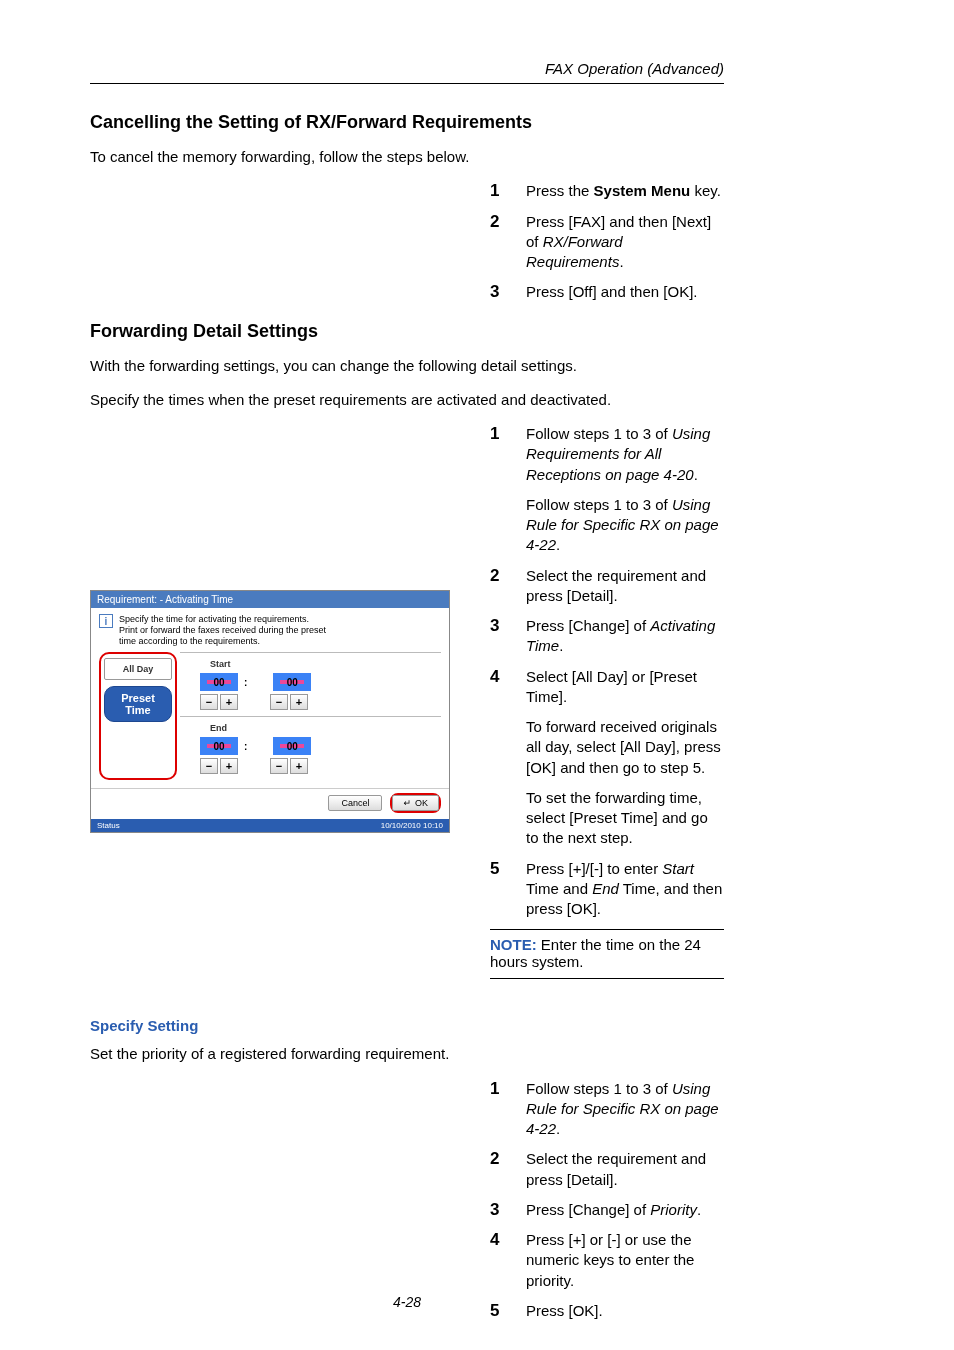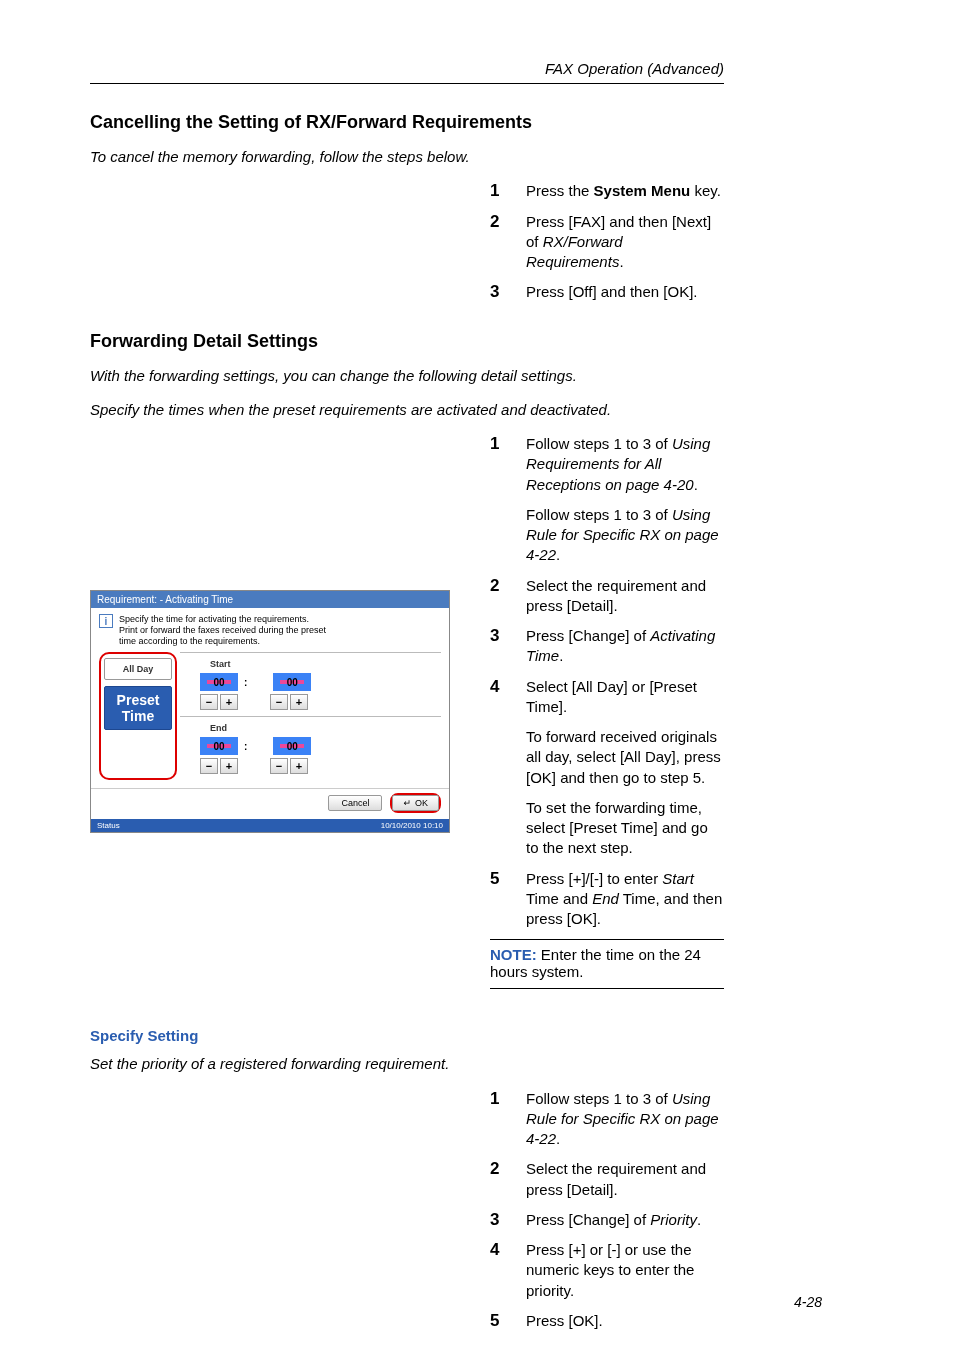--- a/index.html
+++ b/index.html
@@ -1,46 +1,46 @@
 <!DOCTYPE html>
 <html><head>
 <meta charset="utf-8">
 <style>
   * { box-sizing: border-box; margin: 0; padding: 0; }
   html, body { width: 954px; background: #fff; font-family: Arial, Helvetica, sans-serif; color: #000; }
   .page { width: 814px; height: 1350px; padding: 60px 90px 40px 90px; position: relative; }
   .header-right { text-align: right; font-style: italic; font-size: 15px; margin-bottom: 6px; }
   .header-rule { border: none; border-top: 1.5px solid #000; margin-bottom: 28px; }
   h2.sect { font-size: 18px; font-weight: bold; margin-bottom: 14px; }
-  p.body { font-size: 15px; line-height: 1.35; margin-bottom: 14px; font-style: italic; }
+  p.body { font-size: 15px; line-height: 1.35; margin-bottom: 14px; }
   .blue-head { color: #2a5db0; font-size: 15px; font-weight: bold; margin: 10px 0 10px 0; }
   .step-list { margin-left: 400px; }
   .step-row { display: flex; gap: 16px; margin-bottom: 10px; }
   .step-num { font-weight: bold; font-size: 17px; width: 20px; flex: none; }
   .step-txt { font-size: 15px; line-height: 1.35; }
   .step-sub { margin-top: 10px; }
   .note-rule { border: none; border-top: 1px solid #000; margin: 8px 0 6px 0; }
   .note-box { margin-left: 400px; }
   .note-box p { font-size: 15px; }
   .note-label { color: #2a5db0; font-weight: bold; }
-  .footer { position: absolute; bottom: 40px; left: 8px; width: 100%; text-align: right; font-style: italic; font-size: 14px; }
+  .footer { position: absolute; bottom: 40px; left: 0; width: 100%; text-align: center; font-style: italic; font-size: 14px; }
   .italic { font-style: italic; }
   .bold { font-weight: bold; }
 
   
   .panel-wrap { position: absolute; left: 90px; top: 590px; width: 360px; }
   .panel { width: 360px; border: 1px solid #888; font-family: Arial, sans-serif; font-size: 9px; background: #fff; }
   .panel-title { background: #4a7bbf; color: #fff; padding: 3px 6px; font-size: 10px; }
   .panel-info { display: flex; align-items: flex-start; gap: 6px; padding: 6px 8px 2px 8px; }
   .info-icon { width: 14px; height: 14px; border: 1px solid #4a7bbf; color: #4a7bbf; font-weight: bold; display: flex; align-items: center; justify-content: center; font-size: 10px; background:#fff; flex:none; }
   .panel-info-text { line-height: 1.2; font-size: 9px; }
   .panel-body { display: flex; padding: 4px 8px 8px 8px; gap: 3px; font-weight: bold; }
   .panel-left { width: 78px; border: 2px solid #d00; border-radius: 10px; padding: 4px 3px; display: flex; flex-direction: column; gap: 6px; }
   .btn-white { background: #fff; border: 1px solid #999; color:#333; padding: 5px 2px; text-align: center; font-size: 9px; border-radius: 2px; }
-  .btn-blue  { background: #2a5db0; color: #fff; border: 1px solid #1d4790; padding: 5px 2px; text-align: center; font-size: 14px; border-radius: 2px; }
+  .btn-blue  { background: #2a5db0; color: #fff; border: 1px solid #1d4790; padding: 5px 2px; text-align: center; font-size: 11px; border-radius: 10px; }
   .panel-right { flex: 1; }
   .time-group { border-top: 1px solid #bbb; padding: 4px 0 6px 0; }
   .time-label { color:#333; font-size: 9px; margin: 2px 0 4px 30px; }
   .time-row { display: flex; align-items: center; gap: 6px; margin-left: 20px; }
   .num-box { width: 38px; height: 18px; border: 7px solid #3b82f6; display:flex; align-items:center; justify-content:center; font-size:10px; background:#ec4899; }
   .colon { font-size:10px; }
   .pm-row { display:flex; gap:6px; margin-left:20px; margin-top:3px; }
   .pm-btn { width:18px; height:16px; border:1px solid #999; background:linear-gradient(#fff,#ddd); display:flex; align-items:center; justify-content:center; font-size:11px; }
   .pm-spacer { width:38px; display:flex; justify-content:space-between; }
   .panel-footer { display:flex; justify-content:flex-end; gap:8px; padding: 4px 8px 6px 8px; border-top:1px solid #ccc; align-items:center; }
@@ -73,21 +73,21 @@
       <div class="step-txt">
         <span>Press [FAX] and then [Next] of </span><span class="italic">RX/Forward Requirements</span><span>.</span>
       </div>
     </div>
     <div class="step-row">
       <div class="step-num">3</div>
       <div class="step-txt">Press [Off] and then [OK].</div>
     </div>
   </div>
 
-  <h2 class="sect" style="margin-top:28px;">Forwarding Detail Settings</h2>
+  <h2 class="sect" style="margin-top:18px;">Forwarding Detail Settings</h2>
   <p class="body">With the forwarding settings, you can change the following detail settings.</p>
 
   <p class="body">Specify the times when the preset requirements are activated and deactivated.</p>
 
   <div class="step-list">
     <div class="step-row">
       <div class="step-num">1</div>
       <div class="step-txt">
         <span>Follow steps 1 to 3 of </span><span class="italic">Using Requirements for All Receptions on page 4-20</span><span>.</span>
         <div class="step-sub">

